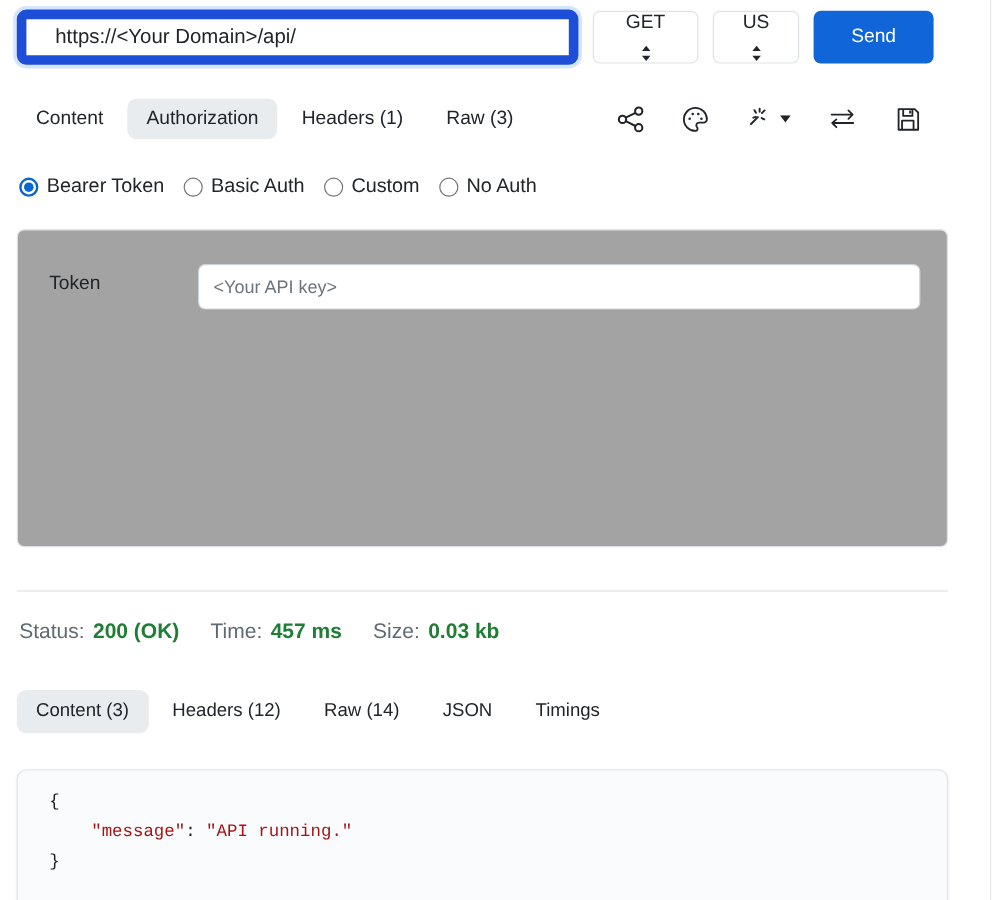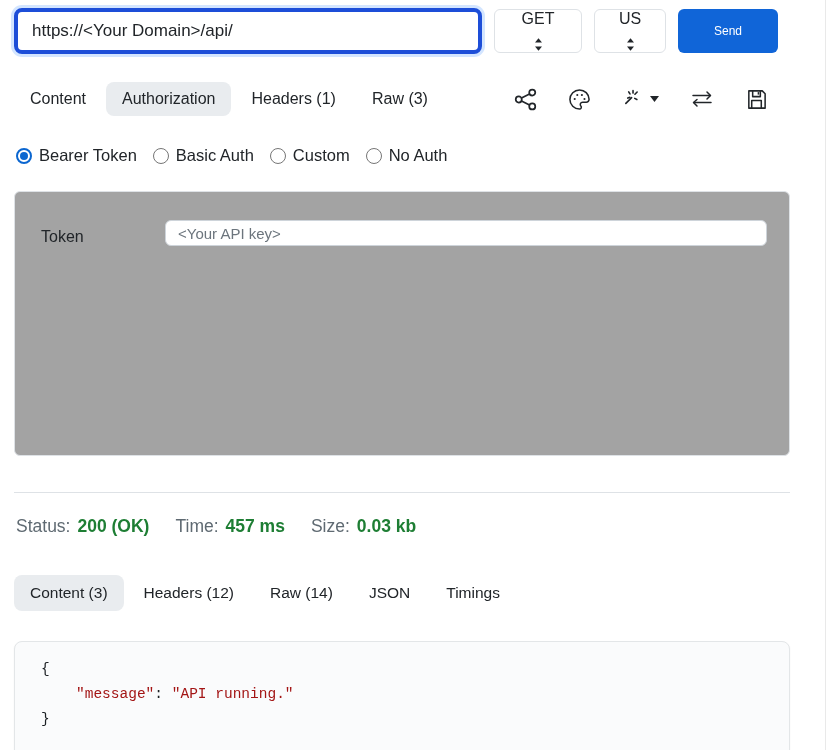--- a/index.html
+++ b/index.html
@@ -14,38 +14,38 @@
   .page-edge {
     position: absolute; top: 0; bottom: 0; left: 825px; width: 1px;
     background: #e9e9e9;
   }
   .container { padding: 8px 0 0 14px; width: 778px; }
 
   
   .request-row { display: flex; align-items: center; gap: 10px; }
   .url-input {
     flex: 1; height: 46px;
-    border: 4px solid #1d4ed8; border-radius: 8px;
+    border: 8px solid #1d4ed8; border-radius: 8px;
     box-shadow: 0 0 0 3px rgba(13,110,253,0.18);
     outline: none;
-    padding: 0 14px; font-size: 17px; color: #212529;
+    padding: 0 24px; font-size: 17px; color: #212529;
     font-family: "Liberation Sans", "DejaVu Sans", sans-serif;
   }
   .select-box {
     height: 44px; border: 1px solid #dee2e6; border-radius: 6px;
     background: #fff; display: flex; align-items: center;
     justify-content: space-between; padding: 0 11px;
     font-size: 16px; color: #212529; cursor: pointer; flex-direction: column;
   }
   .select-method { width: 88px; margin-left: 2px; }
   .select-region { width: 72px; margin-left: 2px; }
   .send-button {
     width: 100px; height: 44px; margin-left: 2px;
     background: #1065d8; color: #ffffff; border: none; border-radius: 6px;
-    font-size: 12px; cursor: pointer;
+    font-size: 16px; cursor: pointer;
     font-family: "Liberation Sans", "DejaVu Sans", sans-serif;
   }
 
   
   .tabs-row { display: flex; align-items: center; margin-top: 28px; }
   .tab {
     padding: 8px 16px; font-size: 16px; color: #212529;
     border-radius: 8px; cursor: pointer; white-space: nowrap;
   }
   .tab + .tab { margin-left: 4px; }
@@ -65,21 +65,21 @@
 
   
   .token-panel {
     margin-top: 26px; width: 776px; height: 265px;
     border: 1px solid #dee2e6; border-radius: 6px; background: #a3a3a3;
     padding: 28px 22px 0 26px; display: flex; align-items: flex-start;
   }
   .token-label { font-size: 16px; color: #212529; width: 126px; padding-top: 8px; }
   .token-main { flex: 1; }
   .token-input {
-    width: 602px; height: 26px; border: 1px solid #ced4da; border-radius: 6px;
+    width: 602px; height: 38px; border: 1px solid #ced4da; border-radius: 6px;
     padding: 0 12px; font-size: 15px; color: #212529; outline: none;
     font-family: "Liberation Sans", "DejaVu Sans", sans-serif;
   }
   .token-input::placeholder { color: #6c757d; opacity: 1; }
   .token-help {
     margin-top: 21px; font-size: 13.5px; color: #212529;
     line-height: 25px; max-width: 598px;
   }
 
   

